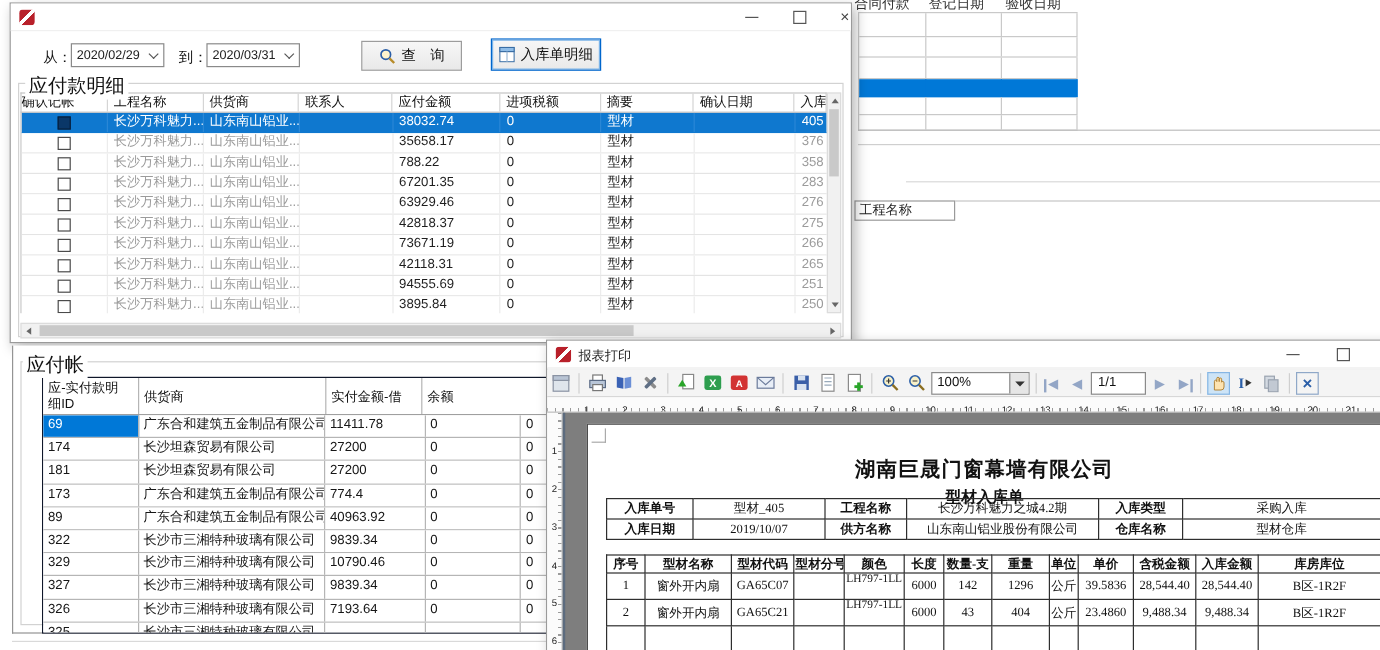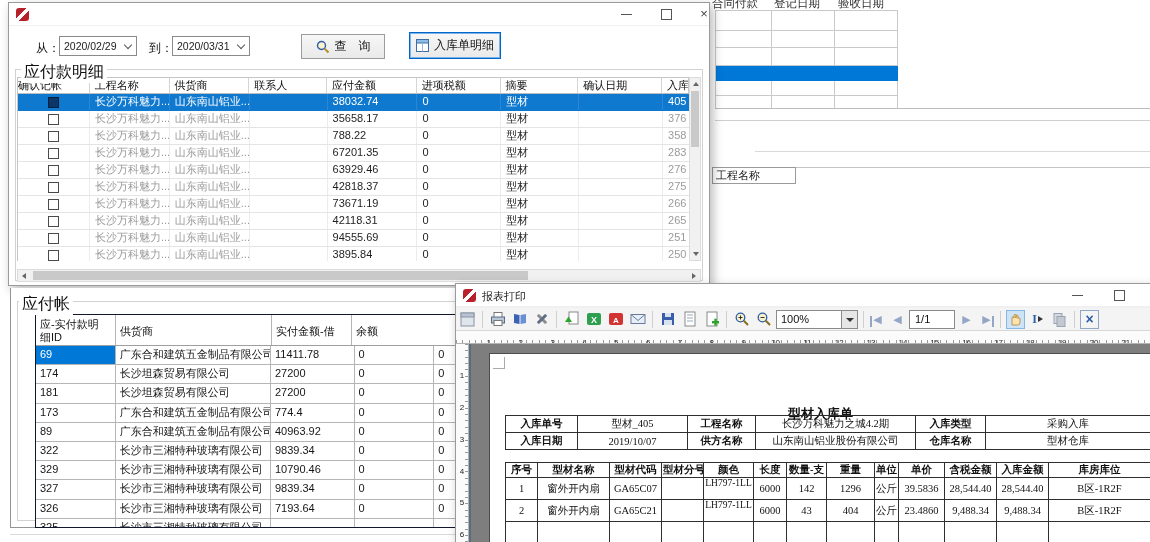--- a/index.html
+++ b/index.html
@@ -639,20 +639,21 @@
         <span class="rnum">2</span>
         <span class="rnum">3</span>
         <span class="rnum">4</span>
         <span class="rnum">5</span>
         <span class="rnum">6</span>
       </div>
 
     <div class="preview">
       <div class="page rep">
         <div class="fold"></div>
+        <div class="rep-company">湖南巨晟门窗幕墙有限公司</div>
         <div class="rep-title">型材入库单</div>
 
         <table id="info-tbl">
           <colgroup>
               <col style="width:72px">
               <col style="width:110px">
               <col style="width:68px">
               <col style="width:160px">
               <col style="width:70px">
               <col style="width:165px">

